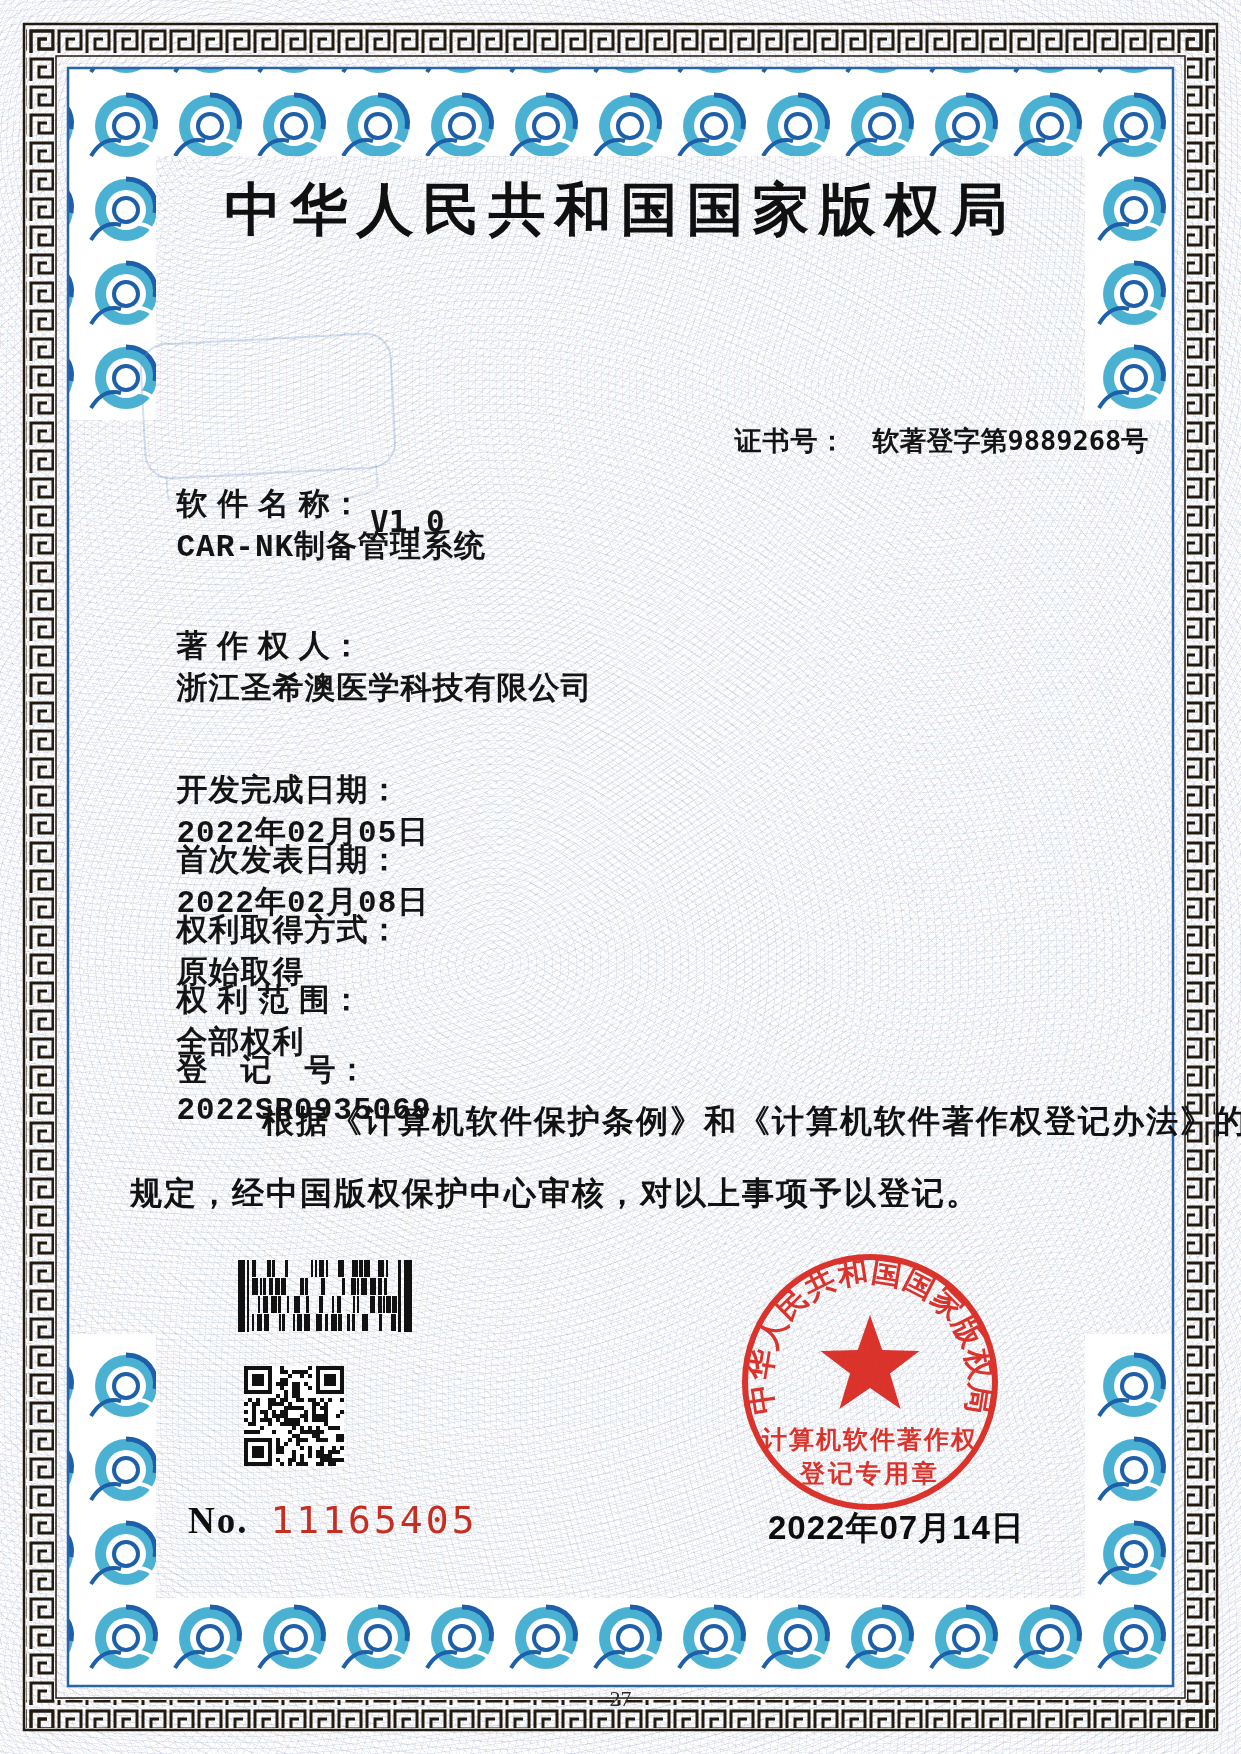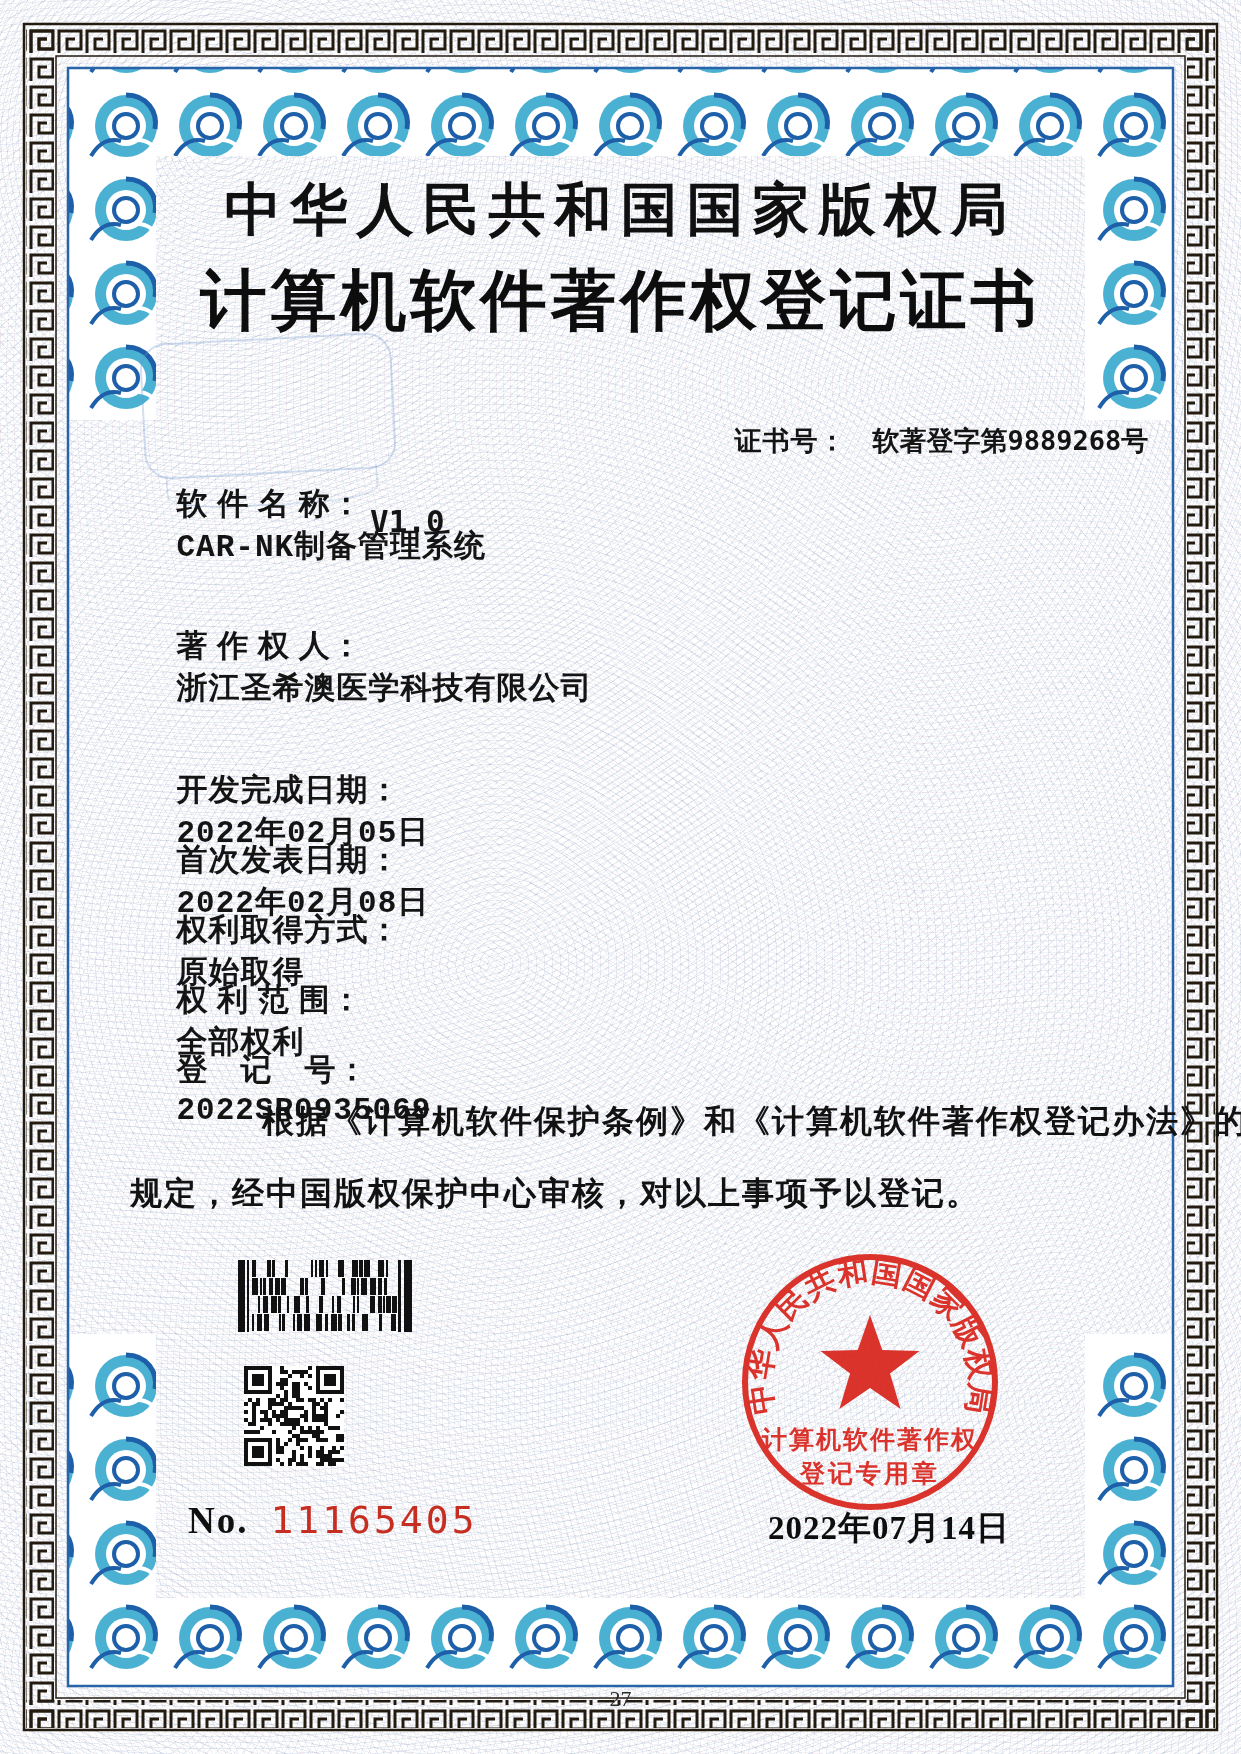--- a/index.html
+++ b/index.html
@@ -68,21 +68,21 @@
   }
   .serial .no-label{font-size:37px;font-weight:700;color:#101010;letter-spacing:2px;}
   .serial .no-value{
     margin-left:22px;font-size:38px;color:#c62e22;letter-spacing:3px;
     font-family:"DejaVu Sans Mono",monospace;
   }
 
   .issue-date{
     position:absolute;left:768px;top:1506px;font-size:33px;font-weight:700;
     letter-spacing:1px;color:#0e0e0e;
-    font-family:Liberation Serif, serif;
+    font-family:Liberation Sans, sans-serif;
   }
 
   .page-number{
     position:absolute;top:1686px;left:0;width:100%;text-align:center;
     font-size:22px;color:#2a2a2a;z-index:3;
   }
   #barcode{position:absolute;left:238px;top:1260px;}
   #qr{position:absolute;left:244px;top:1366px;}
   #seal{position:absolute;left:730px;top:1242px;opacity:.93;}
   #seal text{font-family:"Liberation Serif",serif;font-weight:700;}
@@ -122,21 +122,20 @@
     <rect x="68" y="1334" width="88" height="352" fill="url(#scroll)"></rect>
     <rect x="1085" y="1334" width="88" height="352" fill="url(#scroll)"></rect>
     <rect x="68" y="68" width="1105" height="1618" fill="none" stroke="#2a64a8" stroke-width="2.5"></rect>
   </svg>
 
   <div class="ghost-stamp"></div>
 
   <div class="content">
 
     <div class="issuer">中华人民共和国国家版权局</div>
-    <div class="cert-title">计算机软件著作权登记证书</div>
 
     <div class="certno">
       <span class="l">证书号：</span><span class="v">软著登字第9889268号</span>
     </div>
 
     <div class="row" style="top:447px">
       <span class="label">软 件 名 称：</span>
       <span class="value">CAR-NK制备管理系统</span>
     </div>
     <div class="value-line2" style="top:503px">V1.0</div>

